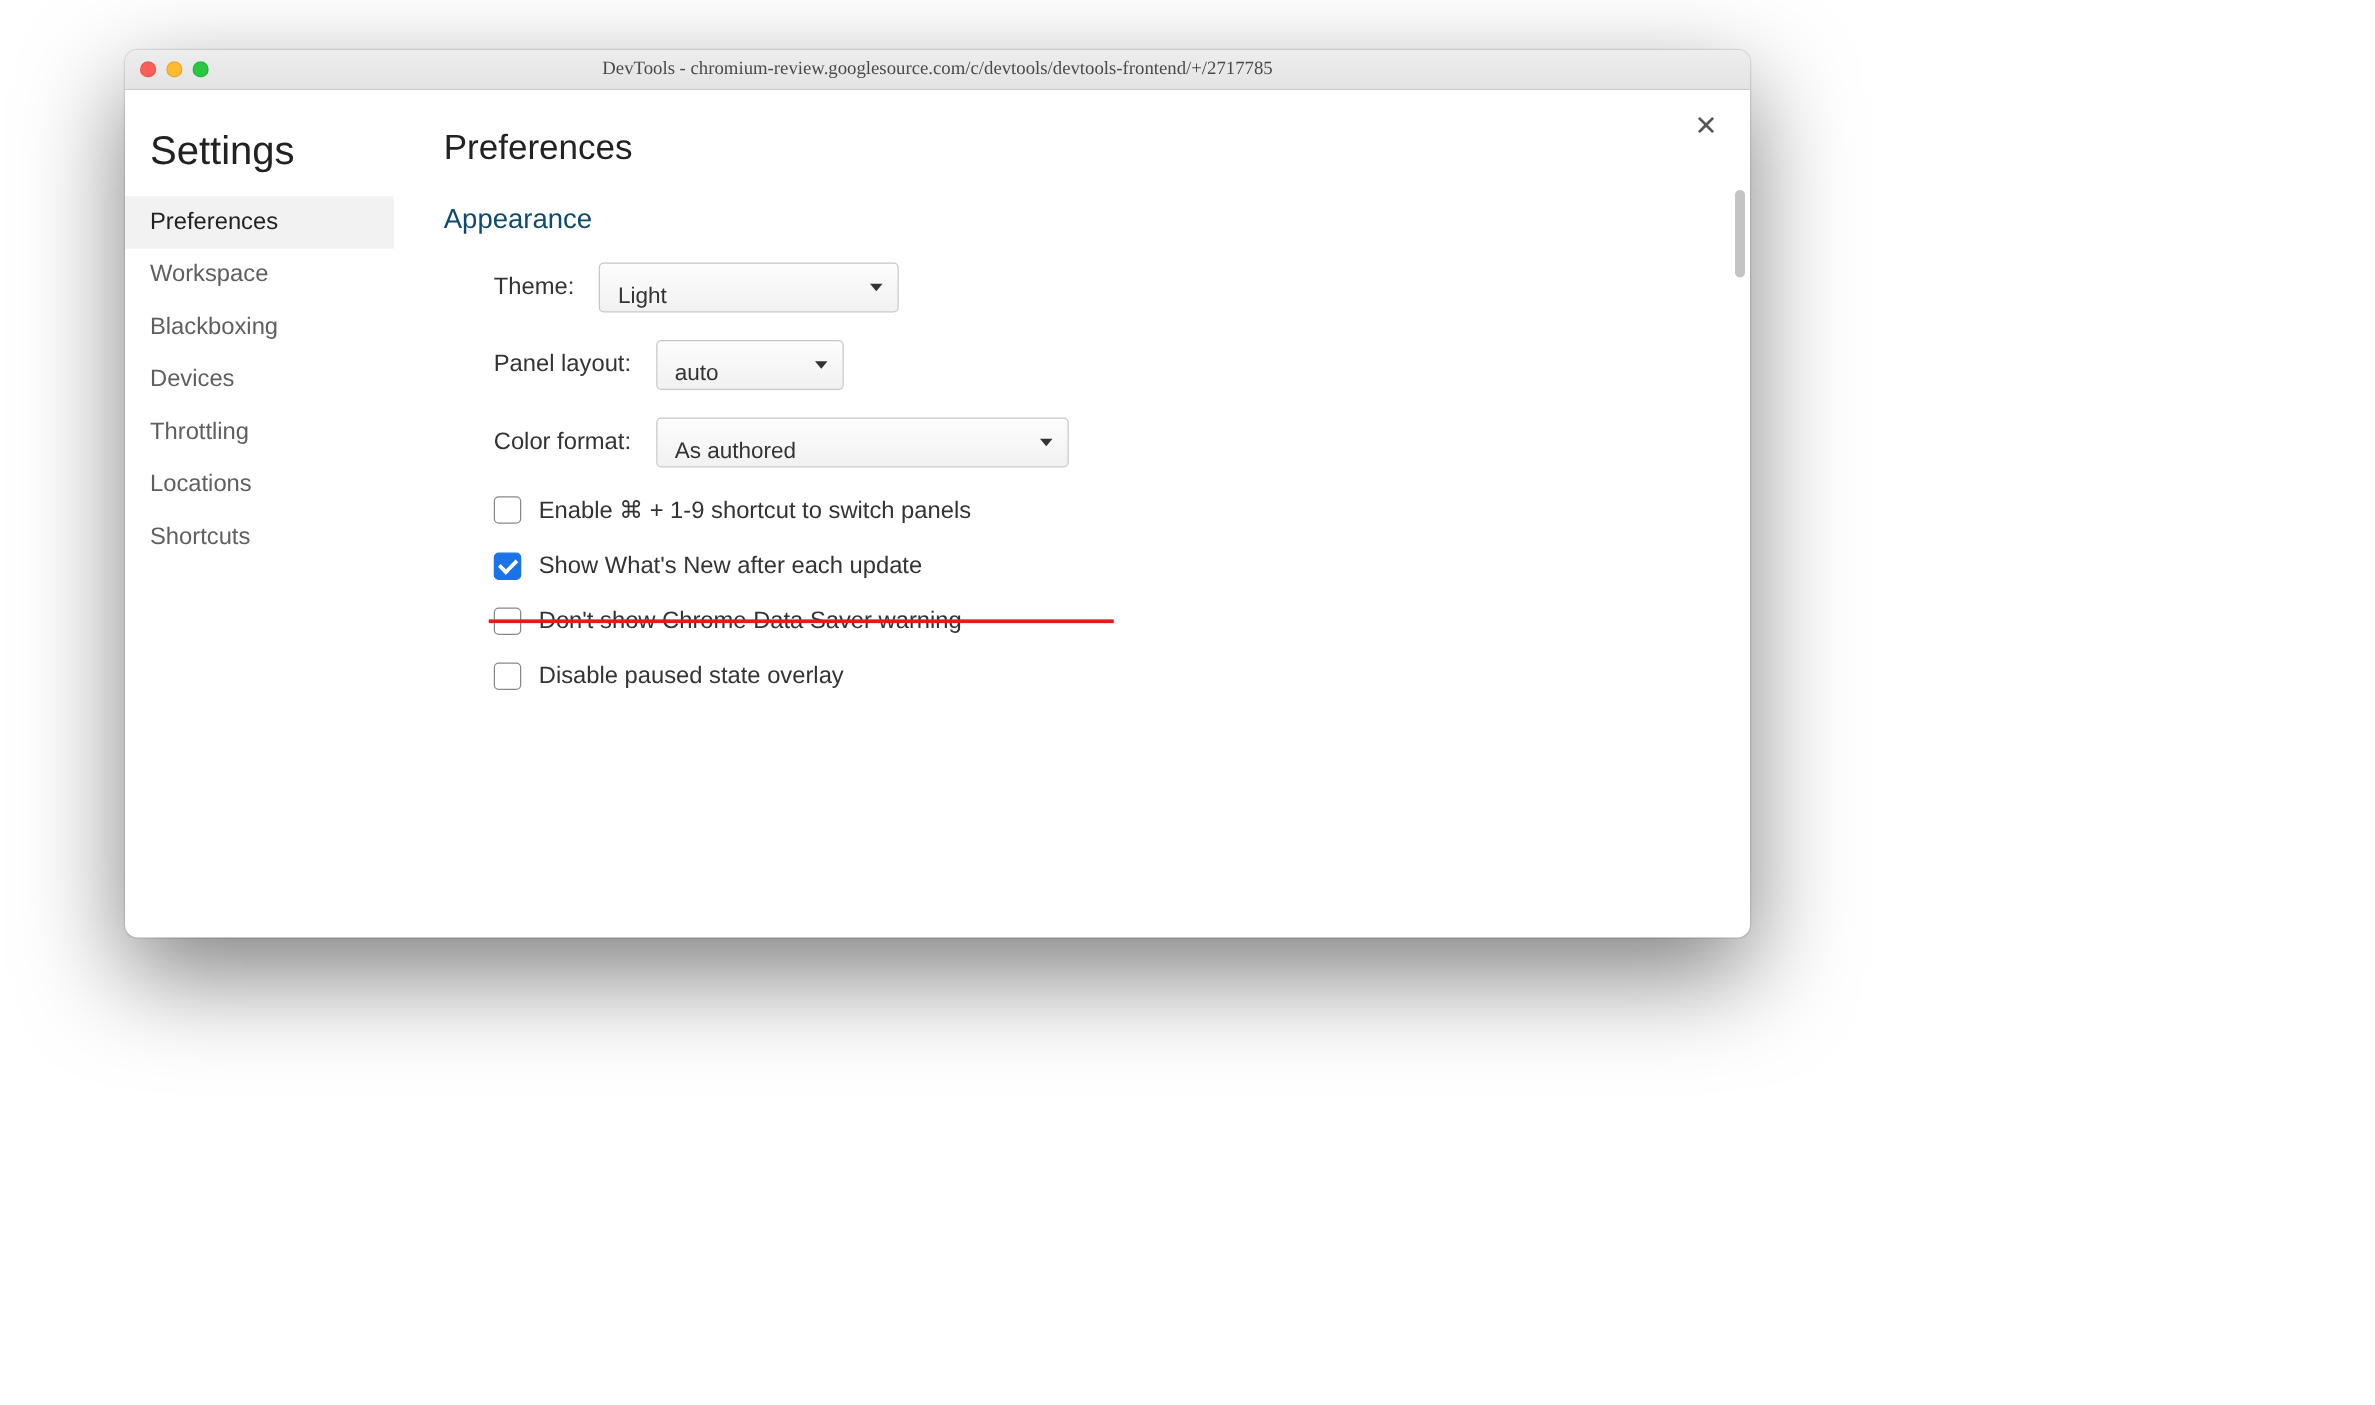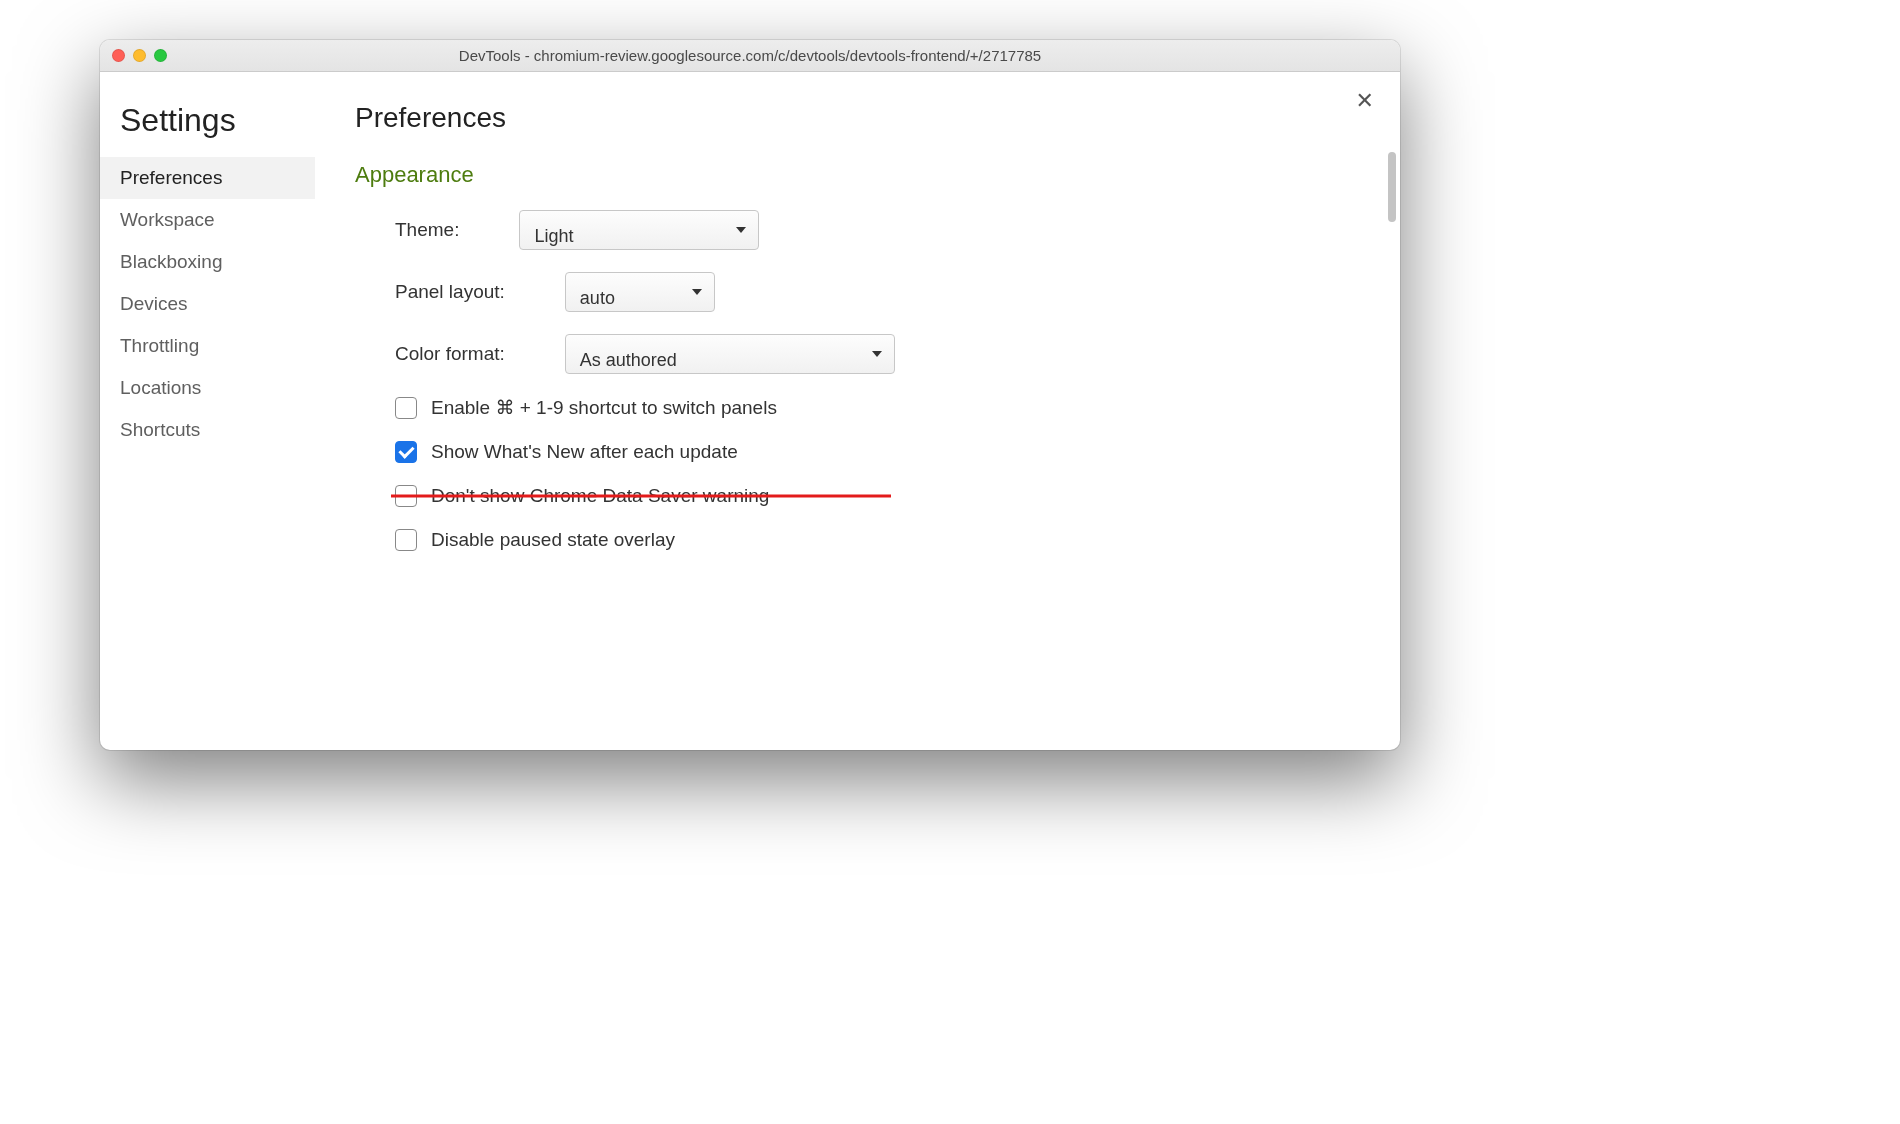--- a/index.html
+++ b/index.html
@@ -41,20 +41,21 @@
   .tl.red { background: #ff5f57; border: 1px solid rgba(0,0,0,0.1); }
   .tl.yellow { background: #febc2e; border: 1px solid rgba(0,0,0,0.1); }
   .tl.green { background: #28c840; border: 1px solid rgba(0,0,0,0.1); }
   .title {
     position: absolute;
     left: 0; right: 0;
     text-align: center;
     font-size: 15px;
     color: #4a4a4a;
     pointer-events: none;
+    font-family: Liberation Serif, serif;
   }
   .content {
     flex: 1;
     display: flex;
     position: relative;
     overflow: hidden;
   }
   .sidebar {
     width: 215px;
     flex-shrink: 0;
@@ -95,29 +96,28 @@
   }
   .main h1 {
     font-size: 28px;
     font-weight: 400;
     color: #222;
     margin-bottom: 28px;
   }
   .section-title {
     font-size: 22px;
     font-weight: 400;
-    color: #4d7c0f;
+    color: #0c4a6e;
     margin-bottom: 22px;
   }
   .row {
     display: flex;
     align-items: center;
     margin-bottom: 22px;
     margin-left: 40px;
-    gap: 40px;
   }
   .row-label {
     font-size: 19px;
     color: #333;
     margin-right: 20px;
   }
   .select {
     border: 1px solid #c7c7c7;
     background: linear-gradient(#fdfdfd,#f1f1f1);
     border-radius: 4px;

